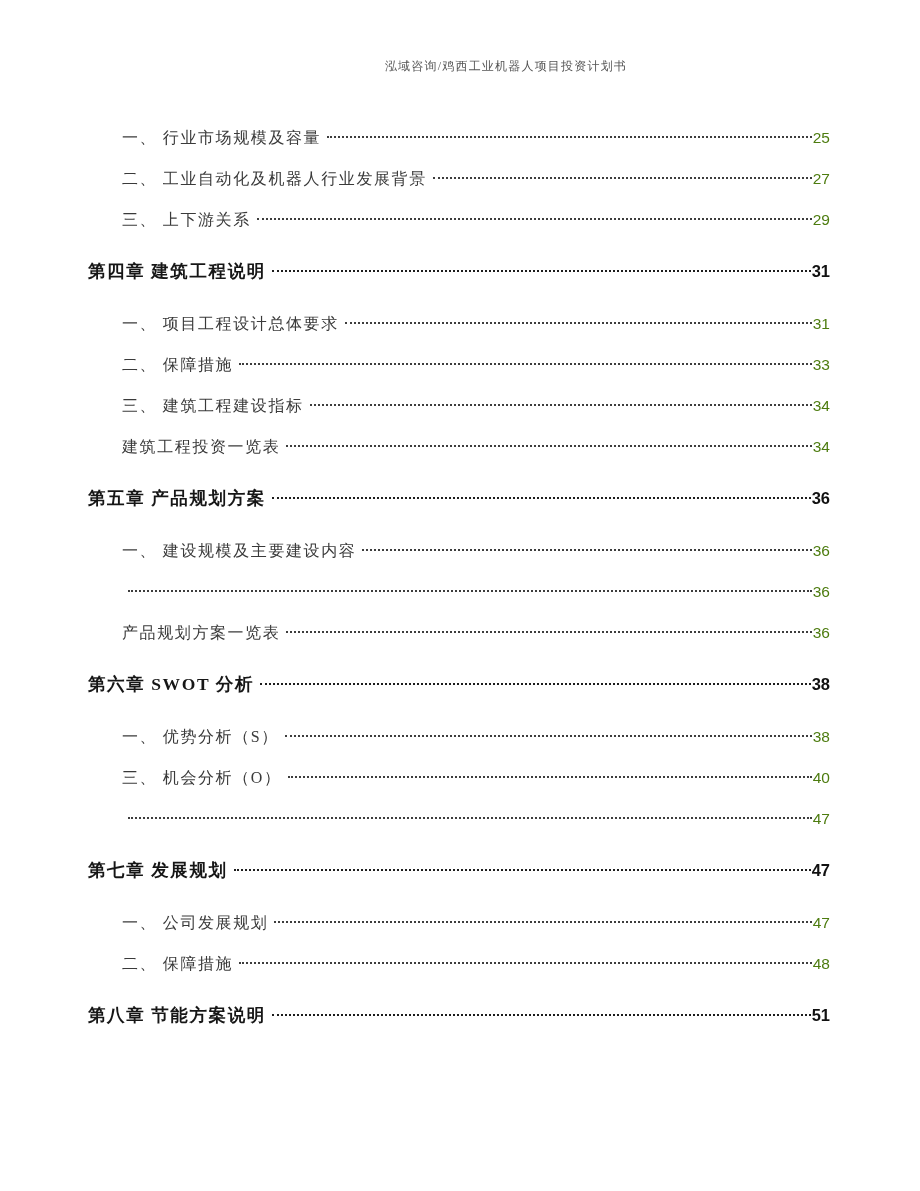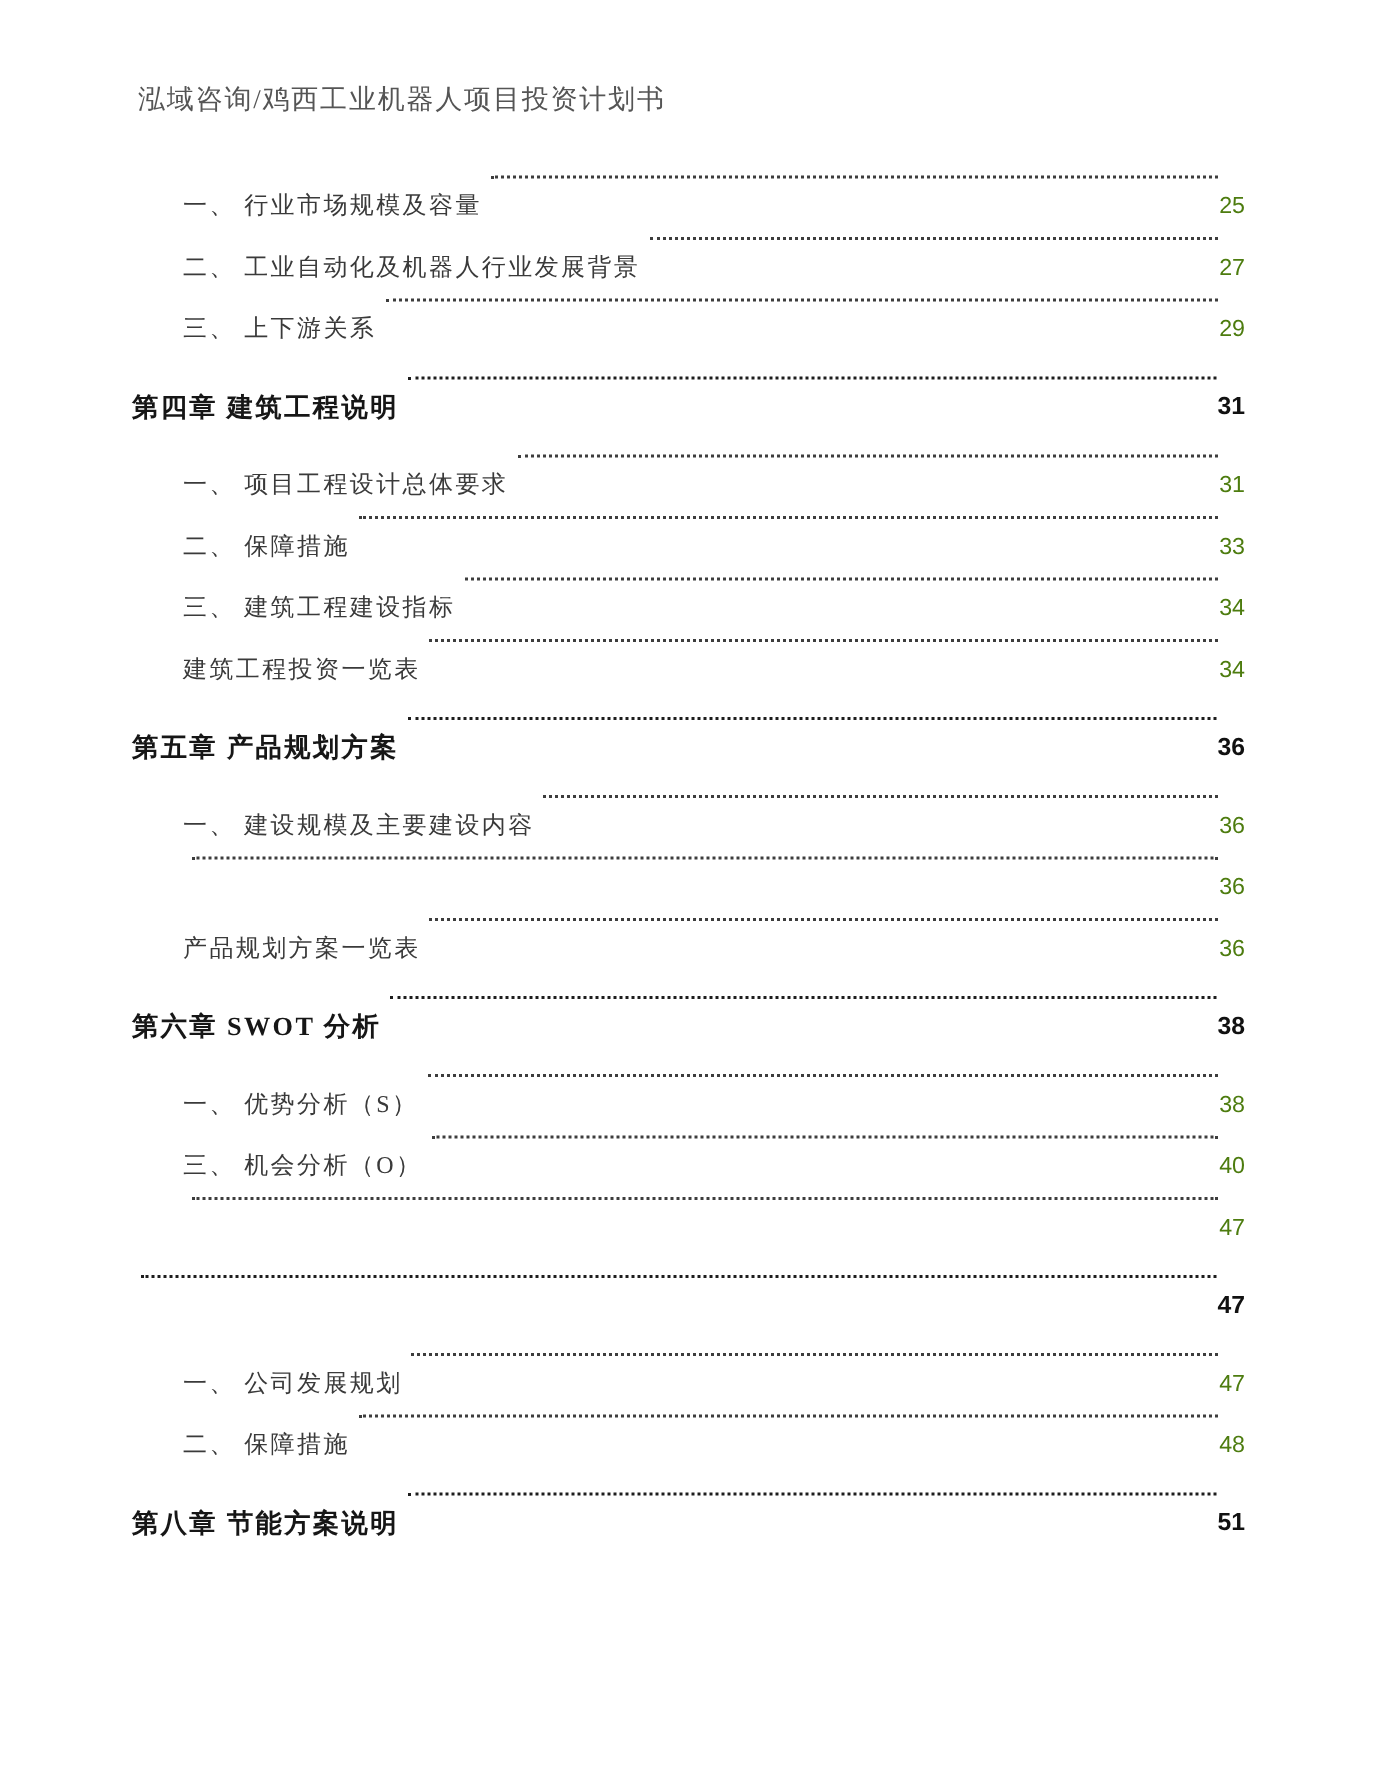--- a/index.html
+++ b/index.html
@@ -12,32 +12,33 @@
     font-family: "Liberation Serif", "DejaVu Serif", serif;
   }
   .page {
     position: relative;
     width: 920px;
     height: 1191px;
     background: #ffffff;
   }
   .doc-header {
     margin: 58px 0 0 92px;
-    font-size: 18px;
+    font-size: 12px;
     line-height: 16px;
     color: #555555;
     letter-spacing: 1.2px;
     white-space: pre;
+    text-align: center;
   }
   .toc {
     margin: 43px 90px 0 88px;
   }
   .toc-row {
     display: flex;
-    align-items: flex-start;
+    align-items: center;
     height: 41px;
     line-height: 41px;
   }
   .toc-row .label {
     white-space: pre;
     letter-spacing: 1.6px;
   }
   .toc-row .leader {
     flex: 1 1 auto;
     border-bottom: 2px dotted #3d3d3d;
@@ -171,20 +172,21 @@
       <span class="leader"></span>
       <span class="pagenum">40</span>
     </div>
 
     <div class="toc-row lvl-sub">
       <span class="leader"></span>
       <span class="pagenum">47</span>
     </div>
 
     <div class="toc-row lvl-chapter">
+      <span class="label">第七章 发展规划</span>
       <span class="leader"></span>
       <span class="pagenum">47</span>
     </div>
 
     <div class="toc-row lvl-sub">
       <span class="label">一、 公司发展规划</span>
       <span class="leader"></span>
       <span class="pagenum">47</span>
     </div>
 

